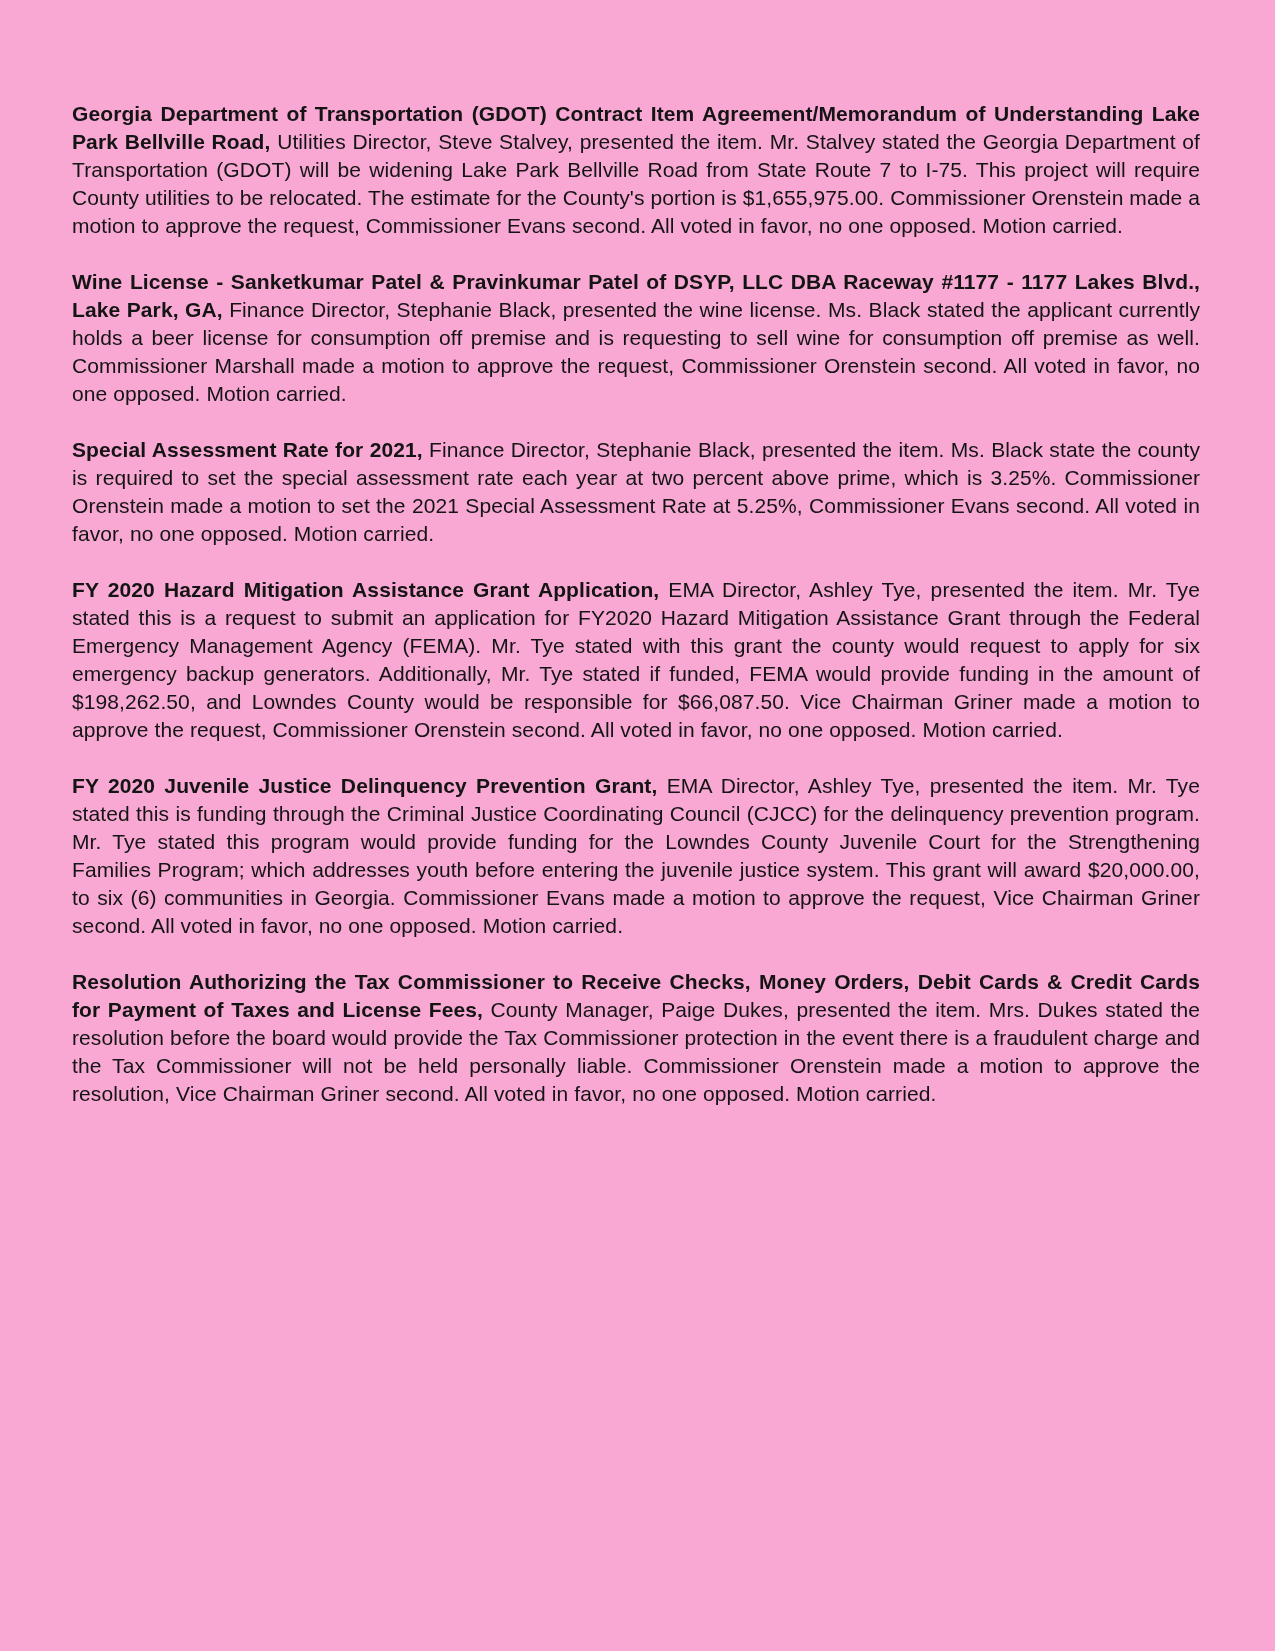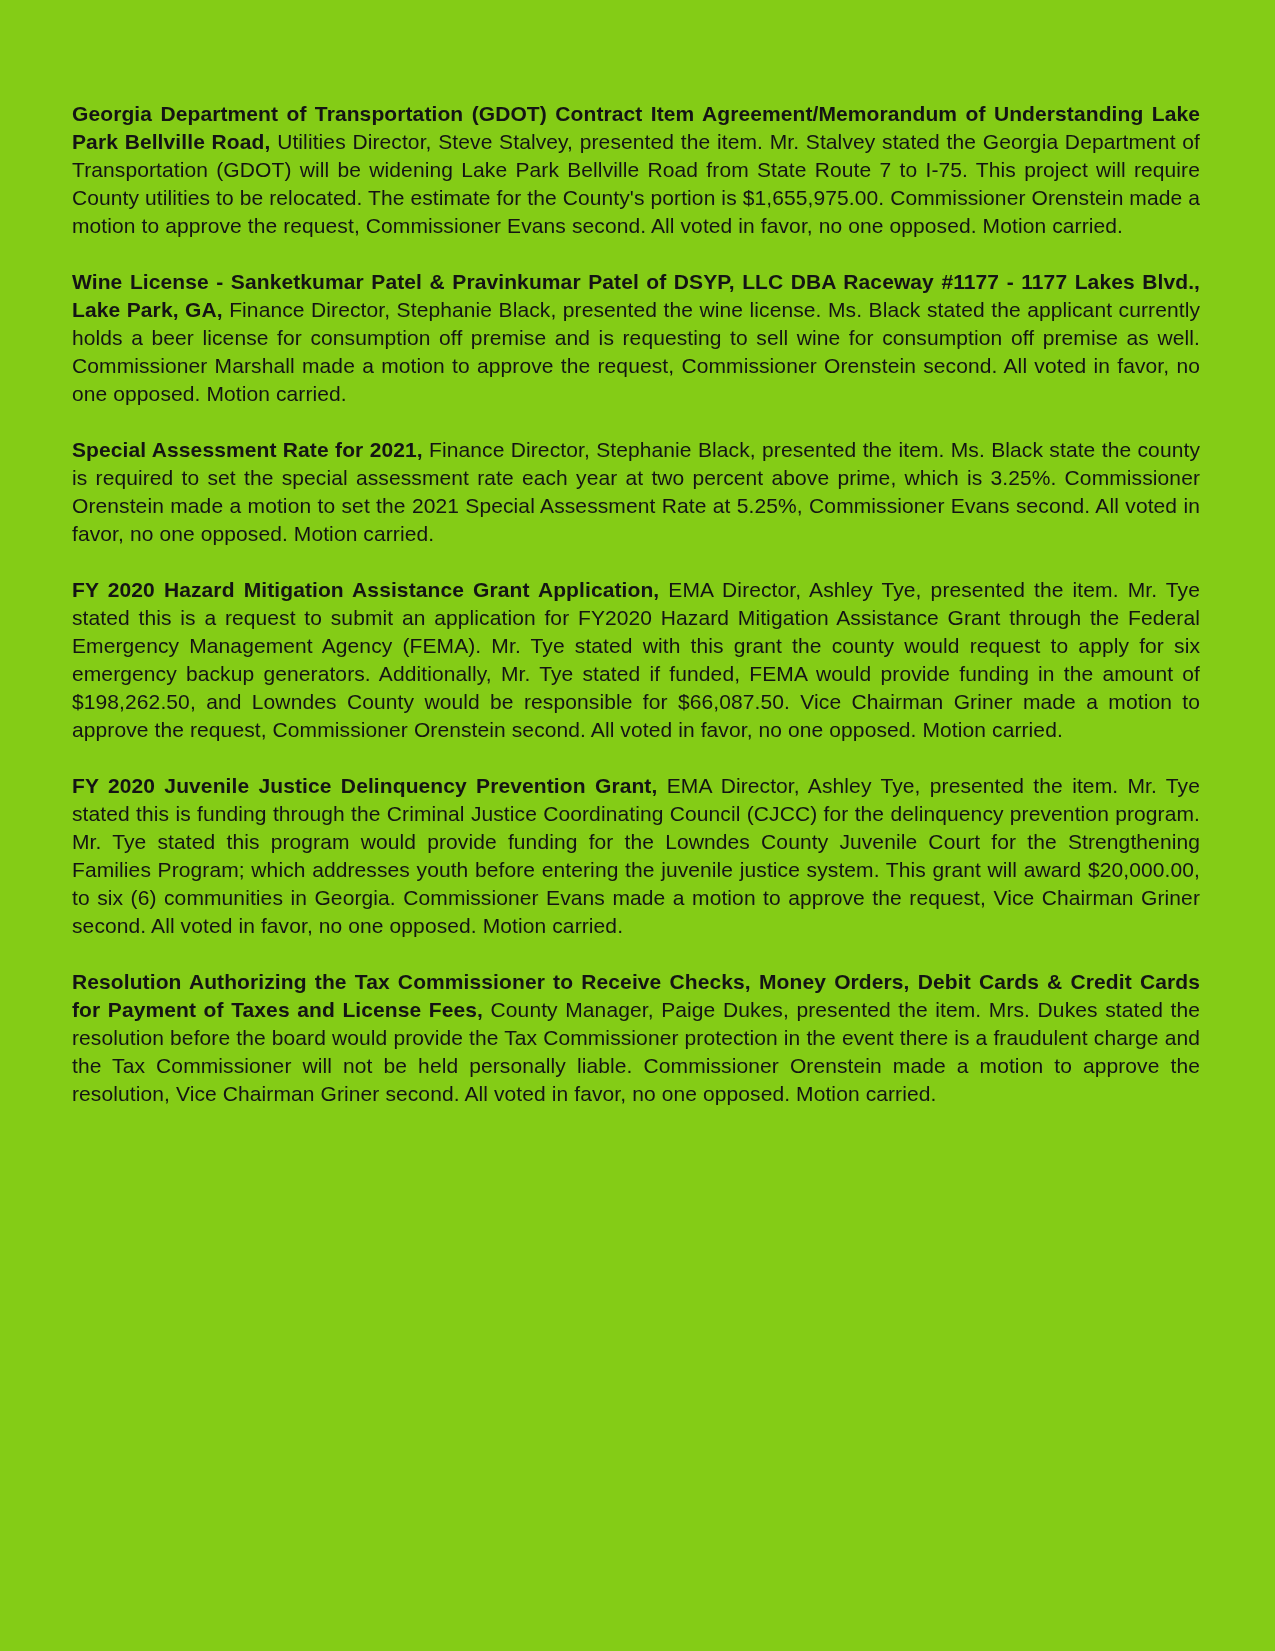--- a/index.html
+++ b/index.html
@@ -12,21 +12,21 @@
     min-height: 1651px;
     box-sizing: border-box;
     font-family: "Liberation Sans", "DejaVu Sans", sans-serif;
     color: #141414;
   }
   .page {
     box-sizing: border-box;
     width: 1275px;
     min-height: 1651px;
     padding: 100px 75px 80px 72px;
-    background: #84cc16;
+    background: #f9a8d4;
   }
   .para {
     margin: 0 0 28px 0;
     font-size: 21px;
     line-height: 28px;
     text-align: justify;
     letter-spacing: 0.1px;
   }
   .para:last-child {
     margin-bottom: 8px;

